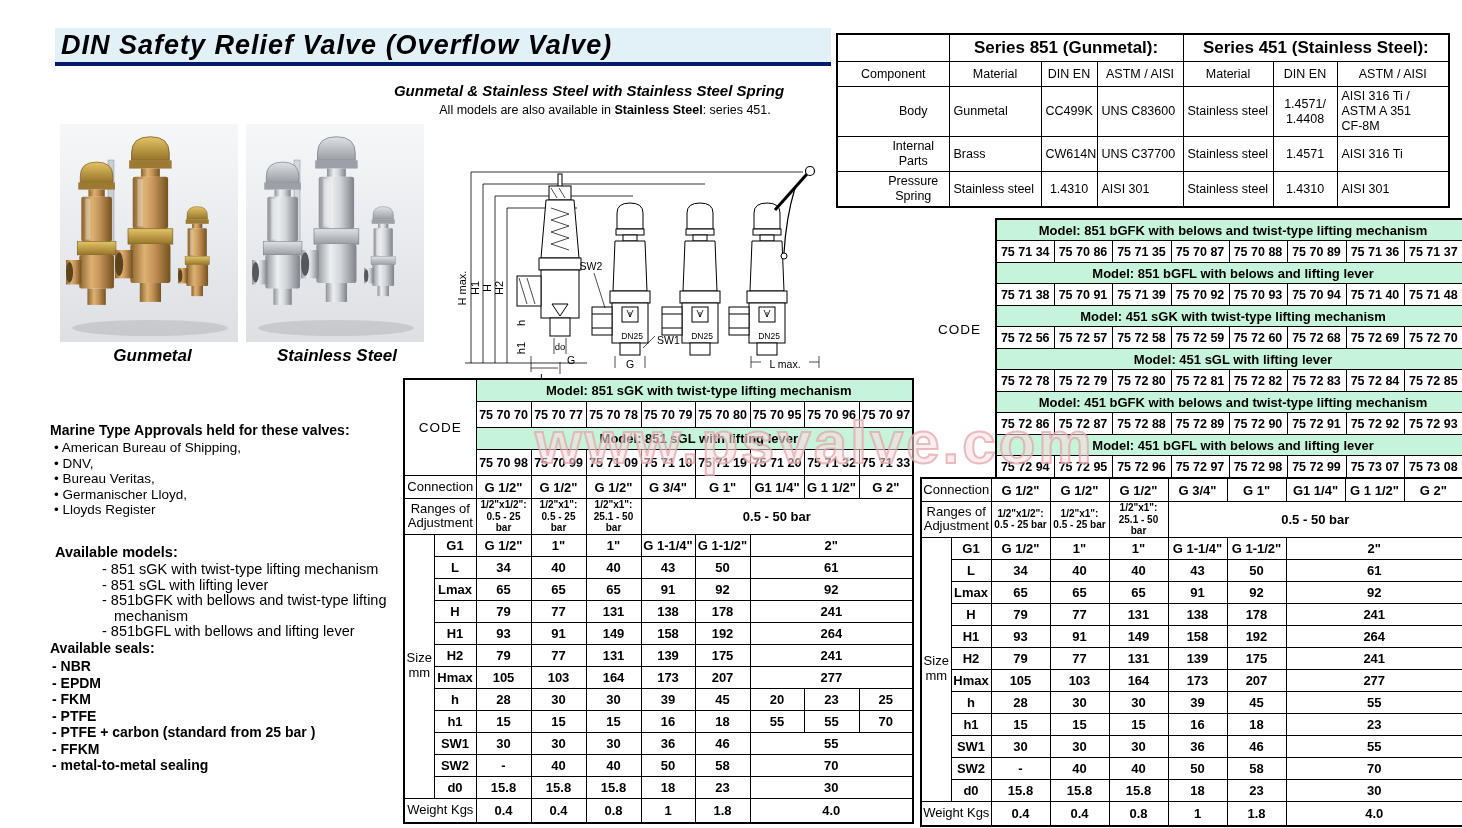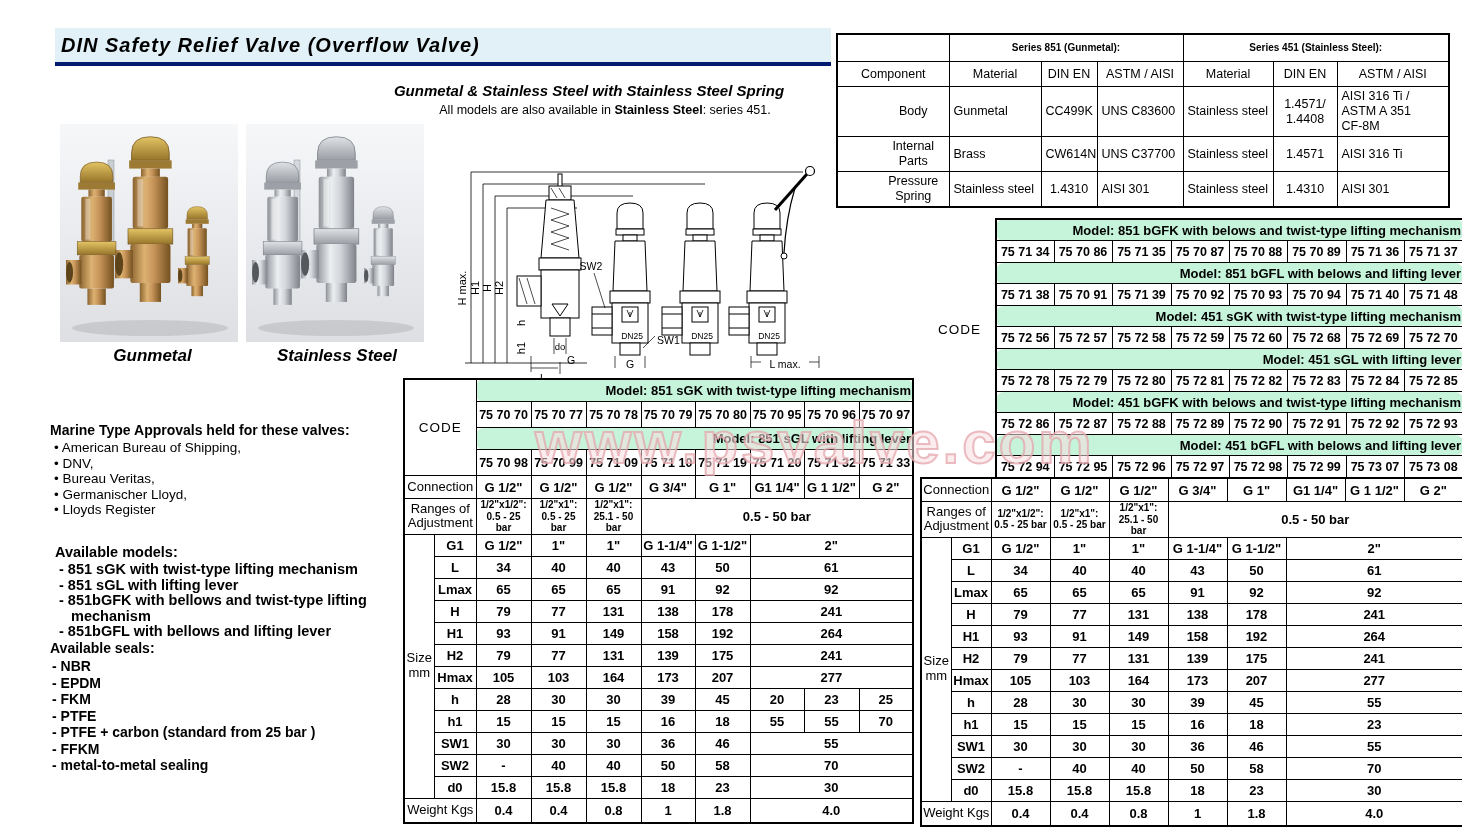--- a/index.html
+++ b/index.html
@@ -3,57 +3,57 @@
 <meta charset="utf-8">
 <style>
   html,body{margin:0;padding:0;background:#ffffff;}
   body{width:1462px;height:828px;position:relative;overflow:hidden;
        font-family:"Liberation Sans","DejaVu Sans",sans-serif;color:#000;}
   .abs{position:absolute;}
 
   
   #title-band{left:55px;top:28px;width:776px;height:34px;background:#e2f1f8;
     border-bottom:4px solid #001a70;display:flex;align-items:center;}
-  #title-band .t{font-size:20px;font-weight:bold;font-style:italic;letter-spacing:1px;padding-left:6px;white-space:nowrap;}
+  #title-band .t{font-size:27px;font-weight:bold;font-style:italic;letter-spacing:1px;padding-left:6px;white-space:nowrap;}
   #subtitle1{left:374px;top:82px;width:430px;text-align:center;font-size:15px;font-weight:bold;font-style:italic;}
   #subtitle2{left:390px;top:103px;width:430px;text-align:center;font-size:12.5px;}
 
   
   #photo-gun{left:60px;top:124px;} #photo-ss{left:246px;top:124px;}
   .photo-label{top:346px;text-align:center;font-size:17px;font-weight:bold;font-style:italic;}
   #label-gun{left:80px;width:145px;} #label-ss{left:262px;width:150px;}
 
   
   .tblock{font-size:14px;line-height:16px;}
   .tblock .hd{font-weight:bold;margin-bottom:2px;margin-top:48px;}
   .tblock .li{padding-left:14px;text-indent:-10px;}
   #marine{left:50px;top:374px;width:350px;}
   #marine .li{font-weight:normal;font-size:13.5px;line-height:15.5px;}
   #models{left:55px;top:496px;width:335px;}
   #models .hd{font-size:14.5px;}
-  #models .li{font-weight:bold;font-size:14.5px;line-height:15.5px;padding-left:16px;text-indent:-12px;}
+  #models .li{font-weight:normal;font-size:14.5px;line-height:15.5px;padding-left:16px;text-indent:-12px;margin-left:43px;}
   #seals{left:50px;top:592px;width:330px;}
   #seals .li{font-weight:bold;font-size:14px;line-height:16.5px;padding-left:12px;text-indent:-10px;}
 
   
   table{border-collapse:collapse;table-layout:fixed;}
   td{border:1px solid #000;text-align:center;vertical-align:middle;overflow:hidden;
      font-size:13px;white-space:nowrap;padding:0 1px;}
-  .model-hdr{background:#c6f4da;text-align:right;padding-left:10px;font-weight:bold;font-size:13px;height:21px;border-radius:8px;}
+  .model-hdr{background:#c6f4da;text-align:center;padding-left:10px;font-weight:bold;font-size:13px;height:21px;}
   .code-num{font-weight:bold;height:25px;font-size:12.5px;}
   .rowlbl{font-size:13px;white-space:pre-line;line-height:1.1;}
   .bold{font-weight:bold;}
   .small2{font-size:10px;white-space:pre-line;line-height:1.15;font-weight:bold;}
   .size-sub{font-weight:bold;}
   .size-val{font-weight:bold;height:21px;}
 
   #materials-tbl{left:836px;top:33px;}
   #materials-tbl table{border:2px solid #000;width:612px;}
   #materials-tbl td{font-size:12.5px;padding:2px 4px;white-space:pre-line;line-height:1.2;}
-  #materials-tbl .series{font-weight:bold;font-size:10px;height:22px;}
+  #materials-tbl .series{font-weight:bold;font-size:17px;height:22px;}
   #materials-tbl .colh{height:20px;}
   #materials-tbl .comp{text-align:center;padding-left:44px;}
   #materials-tbl .cell-l{text-align:left;}
 
   #code-451-label{left:938px;top:322px;font-size:13.5px;letter-spacing:1px;}
   #code-451{left:995px;top:218px;}
   #code-451 table{border:2px solid #000;width:467px;}
   #code-451 .code-num{height:21px;margin-top:12px;}
   #code-451 .model-hdr{height:20px;padding-left:8px;}
 

